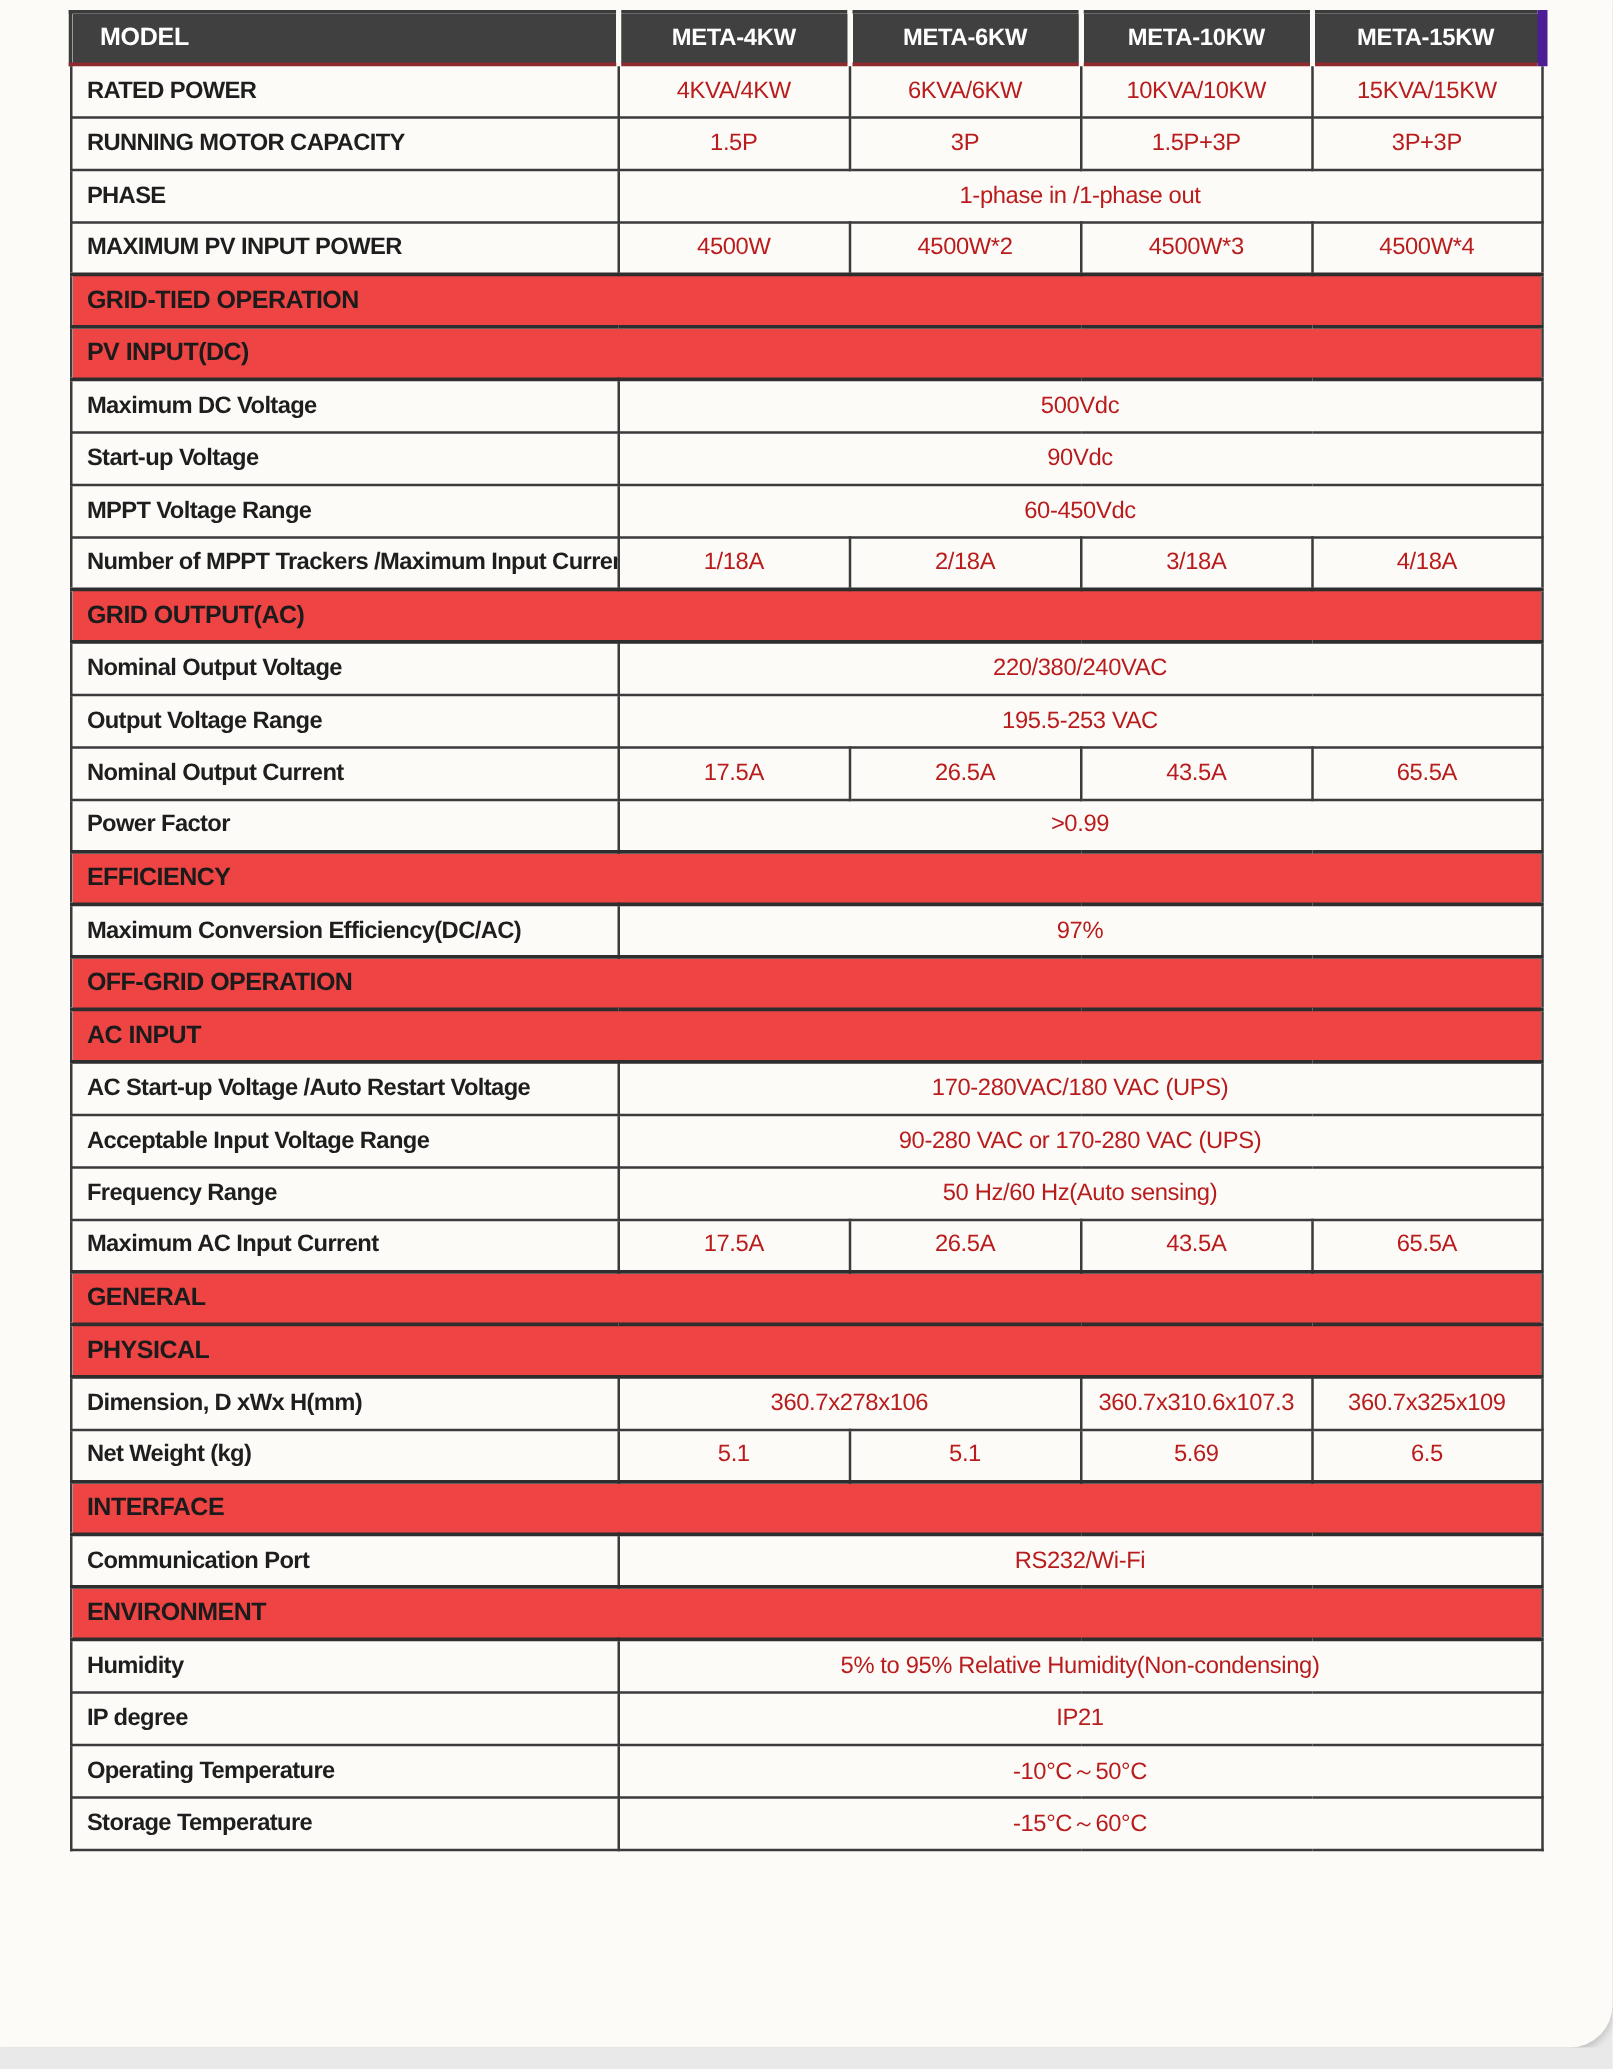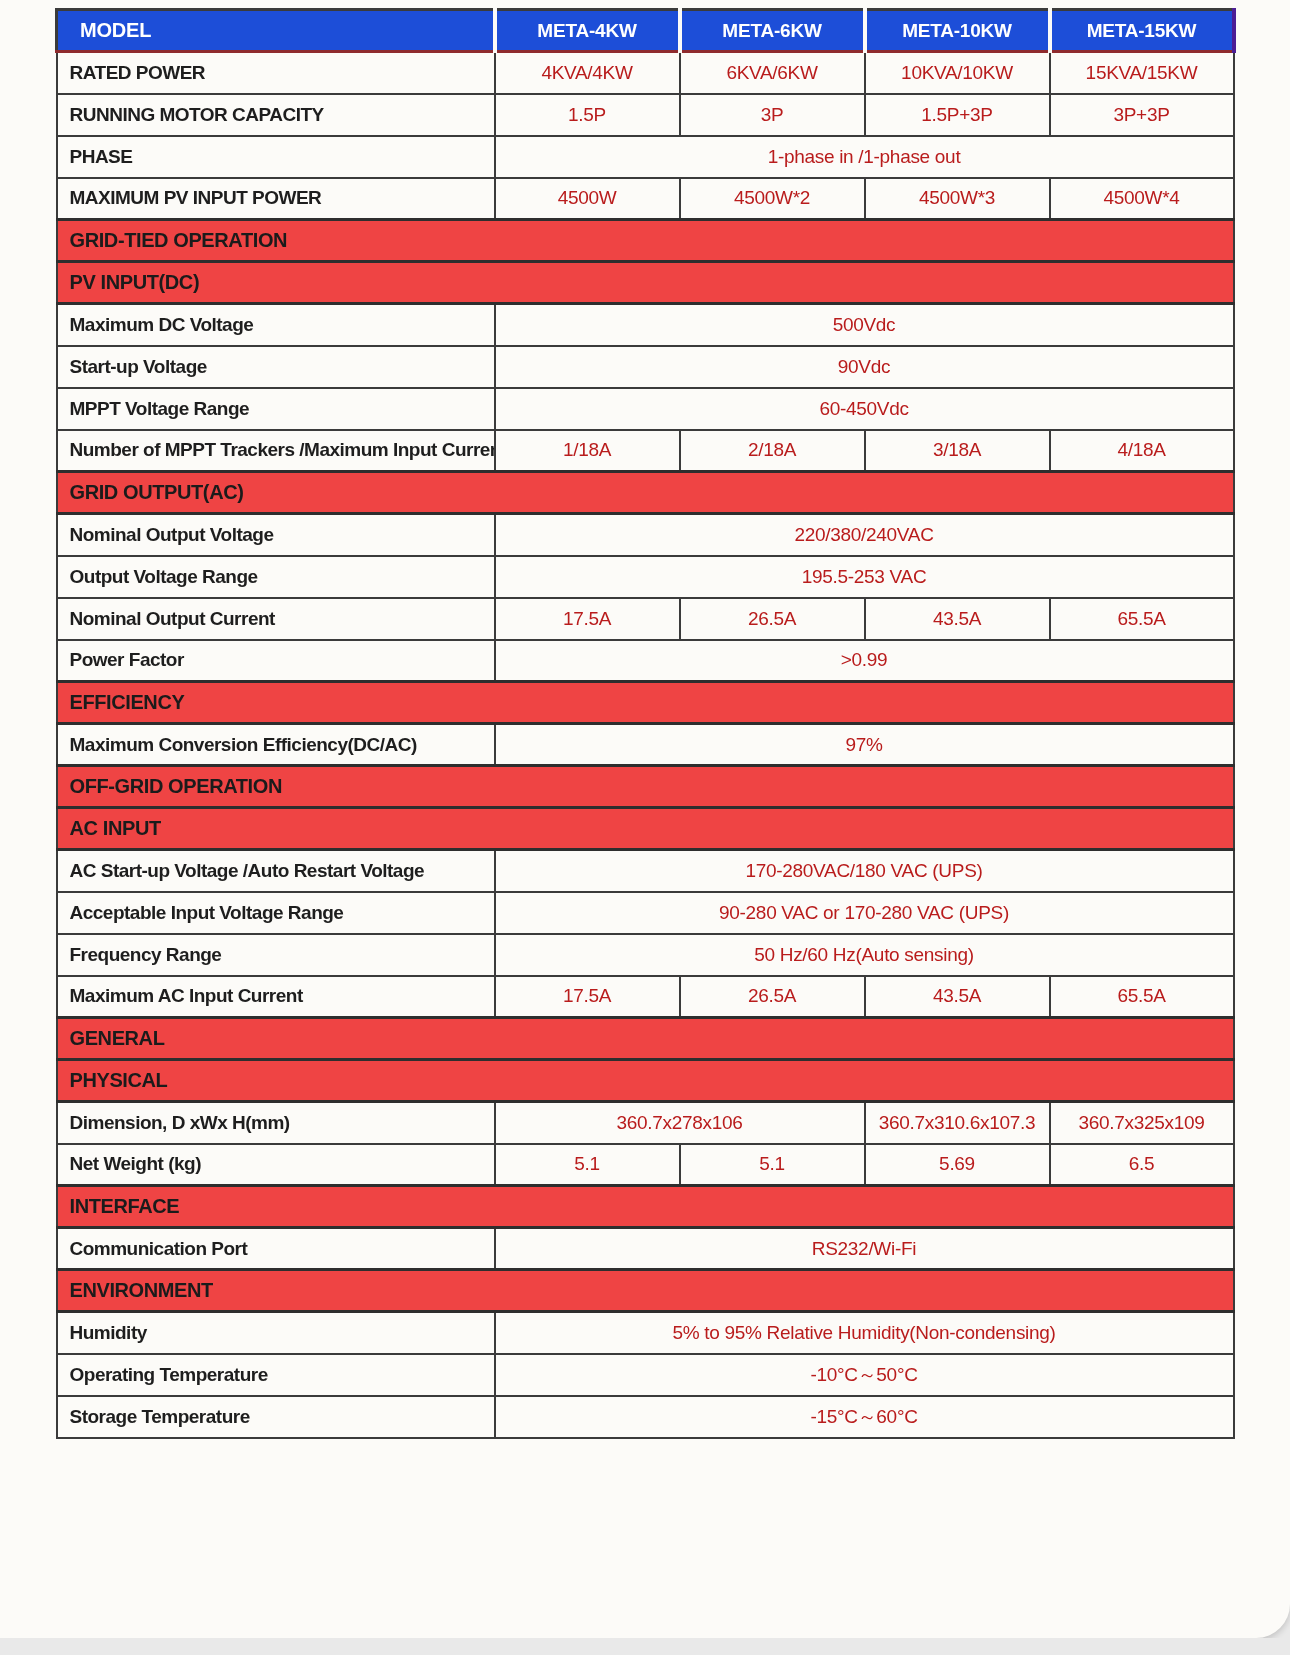--- a/index.html
+++ b/index.html
@@ -26,38 +26,38 @@
   .spec th, .spec td {
     height: 42px;
     padding: 0 6px;
     white-space: nowrap;
     overflow: hidden;
     border: 2px solid #3b3b3b;
     background: transparent;
   }
   
   .spec thead th {
-    background: #1d4ed8;
+    background: #404040;
     color: #ffffff;
     font-weight: bold;
     font-size: 19px;
     letter-spacing: -0.2px;
     text-align: center;
     border-top: 3px solid #3b3b3b;
     border-bottom: 3px solid #8f2b2e;
     border-left: 4px solid #fcfbf8;
     border-right: 4px solid #fcfbf8;
   }
   .spec thead th.first {
     text-align: left;
     padding-left: 22px;
     font-size: 20px;
     border-left: 3px solid #3b3b3b;
   }
-  .spec thead th:last-child { border-right: 4px solid #4c1d95; }
+  .spec thead th:last-child { border-right: 8px solid #4c1d95; }
   
   .spec td.label {
     text-align: left;
     padding-left: 12px;
     font-size: 19px;
     font-weight: 600;
     color: #1e1e1e;
     letter-spacing: -0.5px;
   }
   .spec td.value {
@@ -236,20 +236,24 @@
           <td class="value" colspan="4">RS232/Wi-Fi</td>
         </tr>
         <tr class="section">
           <td colspan="5" class="label">ENVIRONMENT</td>
         </tr>
         <tr>
           <td class="label">Humidity</td>
           <td class="value" colspan="4">5% to 95% Relative Humidity(Non-condensing)</td>
         </tr>
         <tr>
+          <td class="label">IP degree</td>
+          <td class="value" colspan="4">IP21</td>
+        </tr>
+        <tr>
           <td class="label">Operating Temperature</td>
           <td class="value" colspan="4">-10°C～50°C</td>
         </tr>
         <tr>
           <td class="label">Storage Temperature</td>
           <td class="value" colspan="4">-15°C～60°C</td>
         </tr>
       </tbody>
   </table>
 </div>

